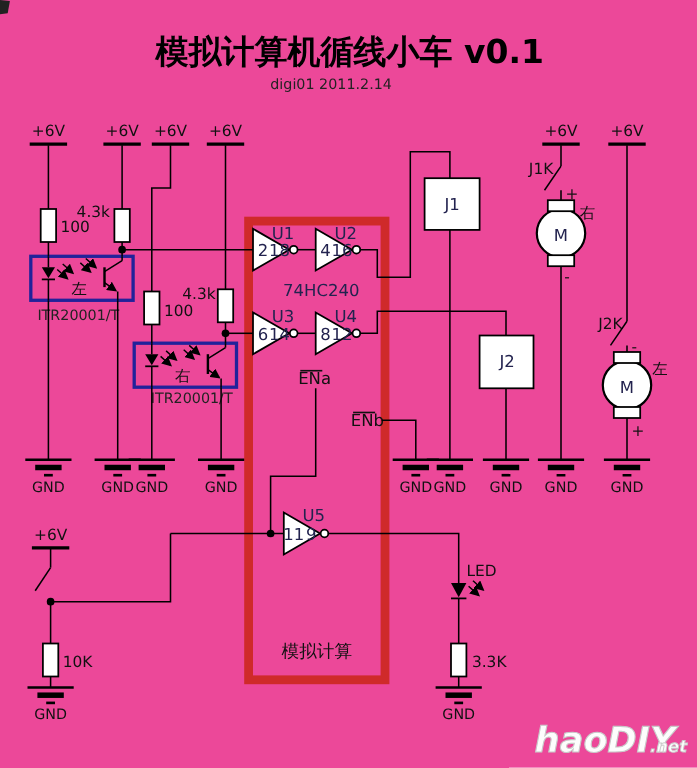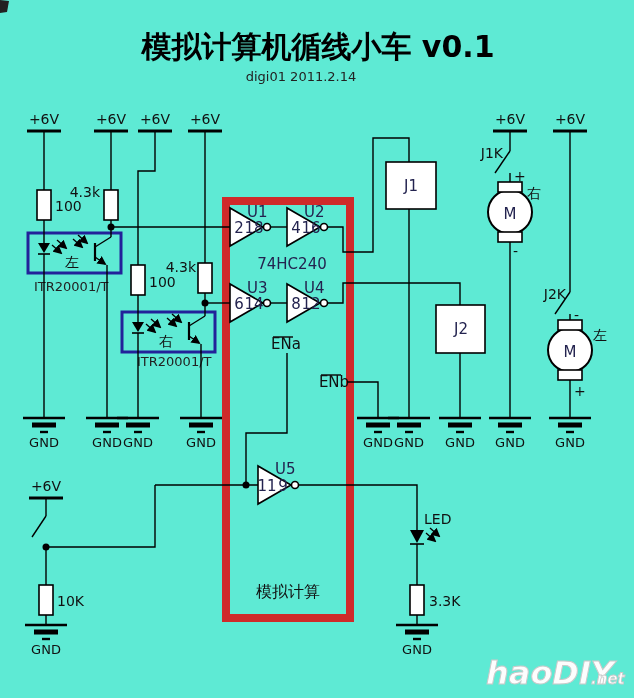--- a/index.html
+++ b/index.html
@@ -1,17 +1,17 @@
 <!DOCTYPE html>
 <html><head>
 <meta charset="utf-8">
 <style>
   html,body{margin:0;padding:0;background:#ffffff;}
   body{font-family:"DejaVu Sans","Liberation Sans",sans-serif;}
-  .stage{position:relative;width:634px;height:698px;background:#5eead4;overflow:hidden;}
+  .stage{position:relative;width:634px;height:698px;background:#ec4899;overflow:hidden;}
   svg text{font-family:"DejaVu Sans","Liberation Sans",sans-serif;}
   .wire{stroke:#000;stroke-width:1.4;fill:none;}
   .outline{stroke:#000;stroke-width:1.6;fill:#fff;}
   .val{fill:#111;font-size:14px;}
   .des{fill:#23234f;font-size:15px;}
   .net{fill:#111;font-size:15px;}
 </style>
 </head>
 <body>
 

